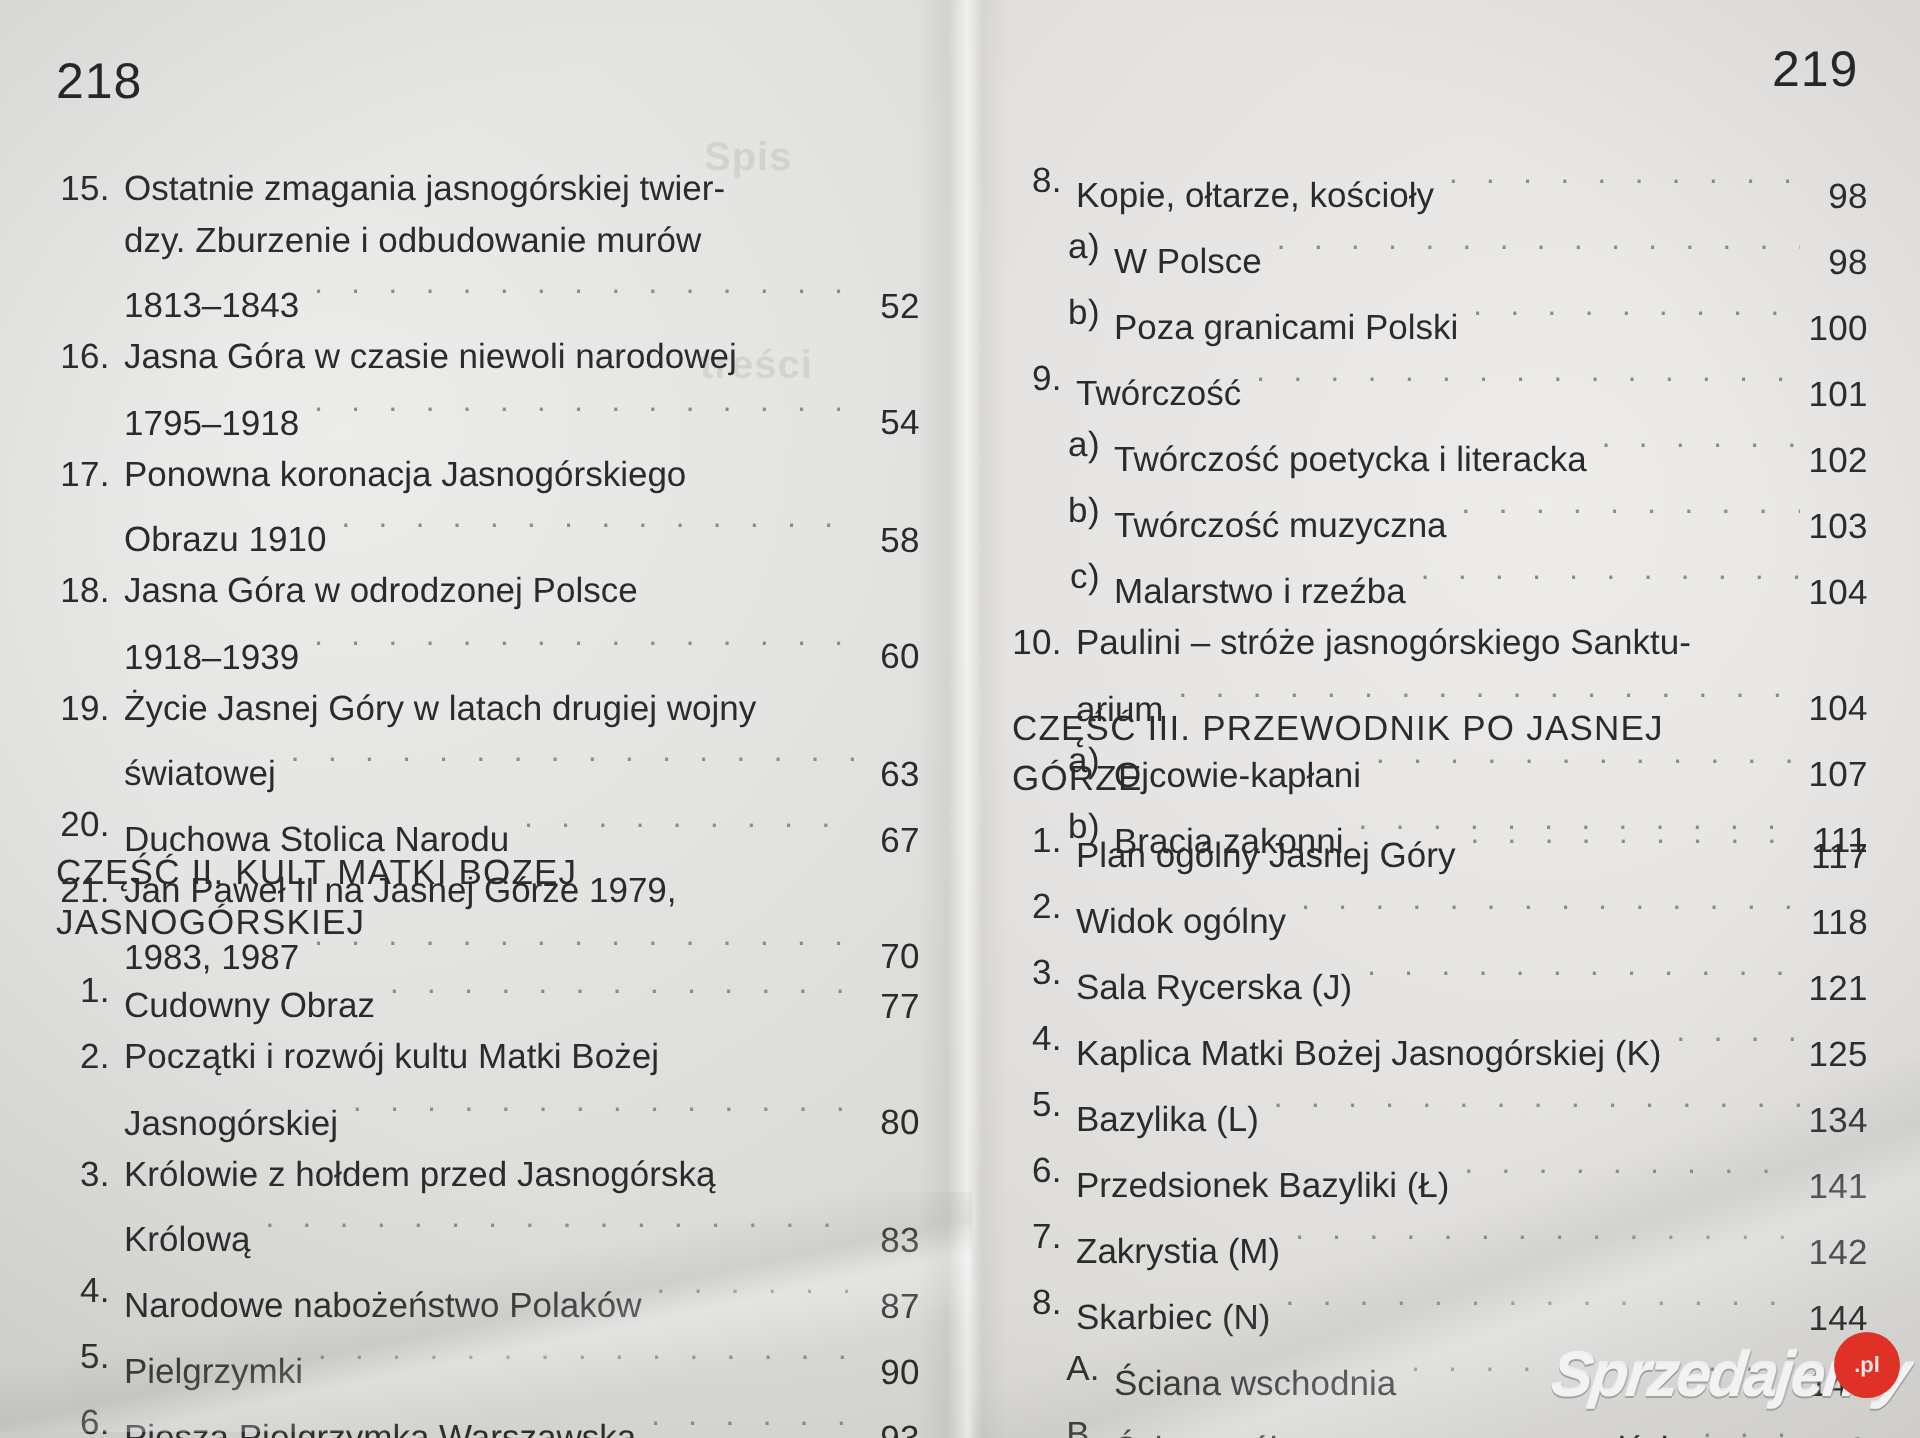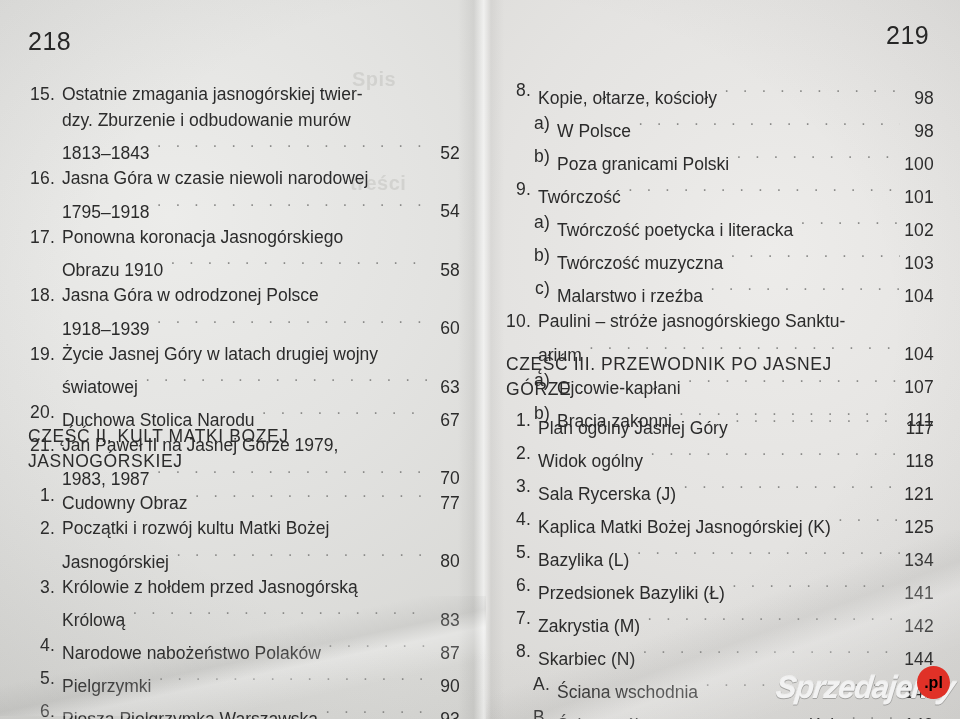--- a/index.html
+++ b/index.html
@@ -176,22 +176,22 @@
     line-height: 1;
   }
   .wm-badge {
     position: absolute;
     left: 917px;
     top: 666px;
     width: 33px;
     height: 33px;
     border-radius: 50%;
     background: #e03127;
-    color: #000000;
-    font-size: 16px;
+    color: #e5e5e5;
+    font-size: 11px;
     font-weight: 700;
     display: flex;
     align-items: center;
     justify-content: center;
     letter-spacing: 0;
     pointer-events: none;
   }
 </style>
 </head>
 <body>

